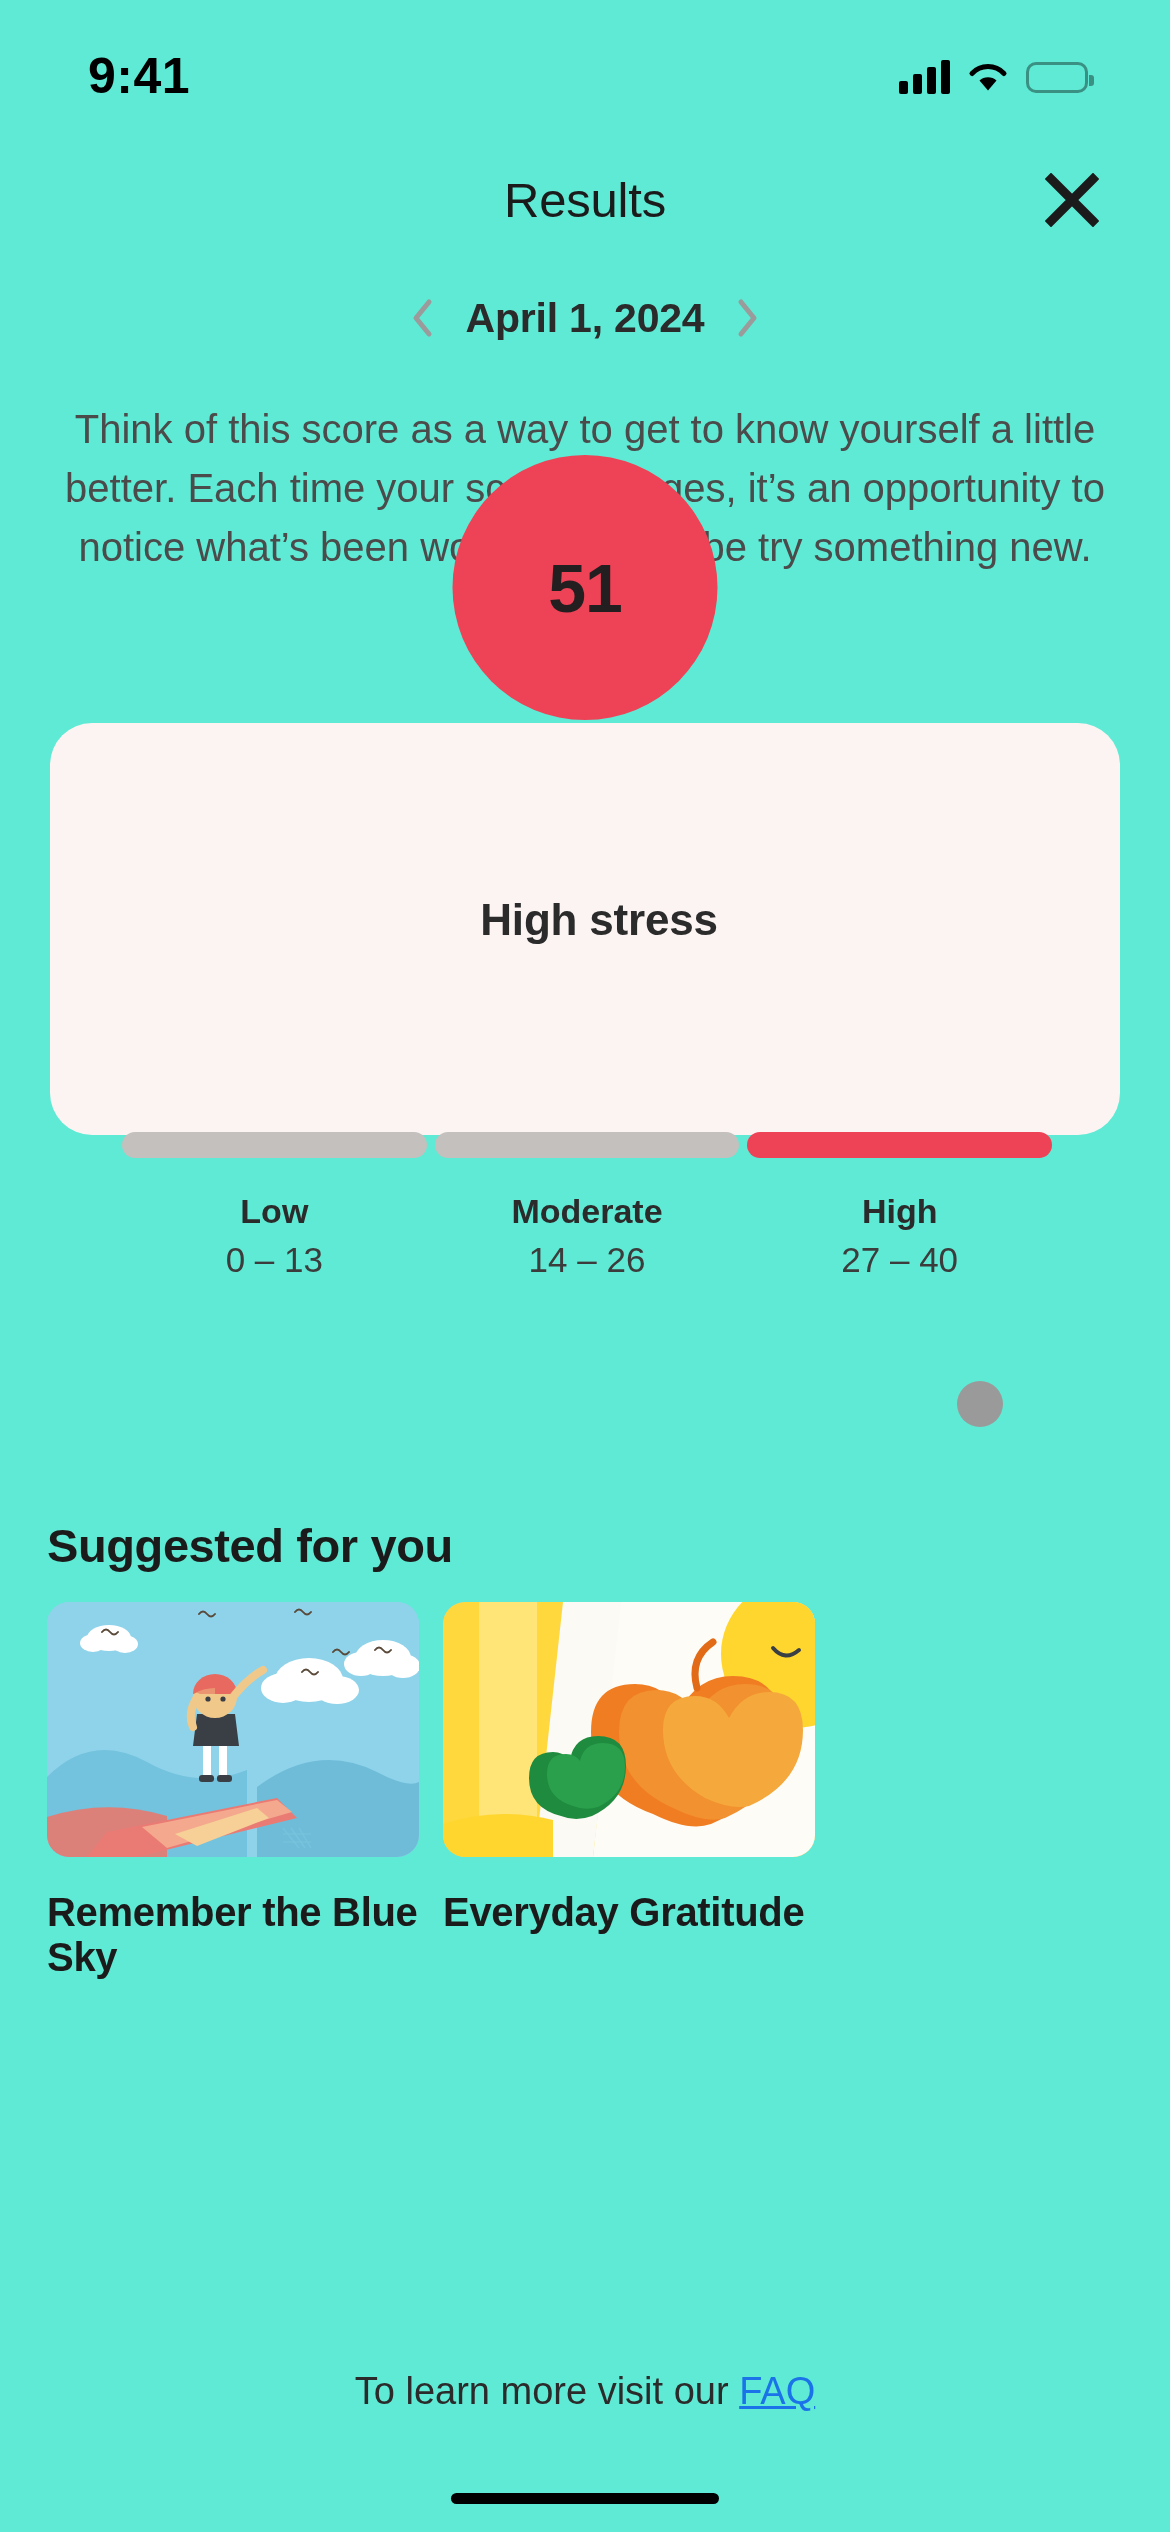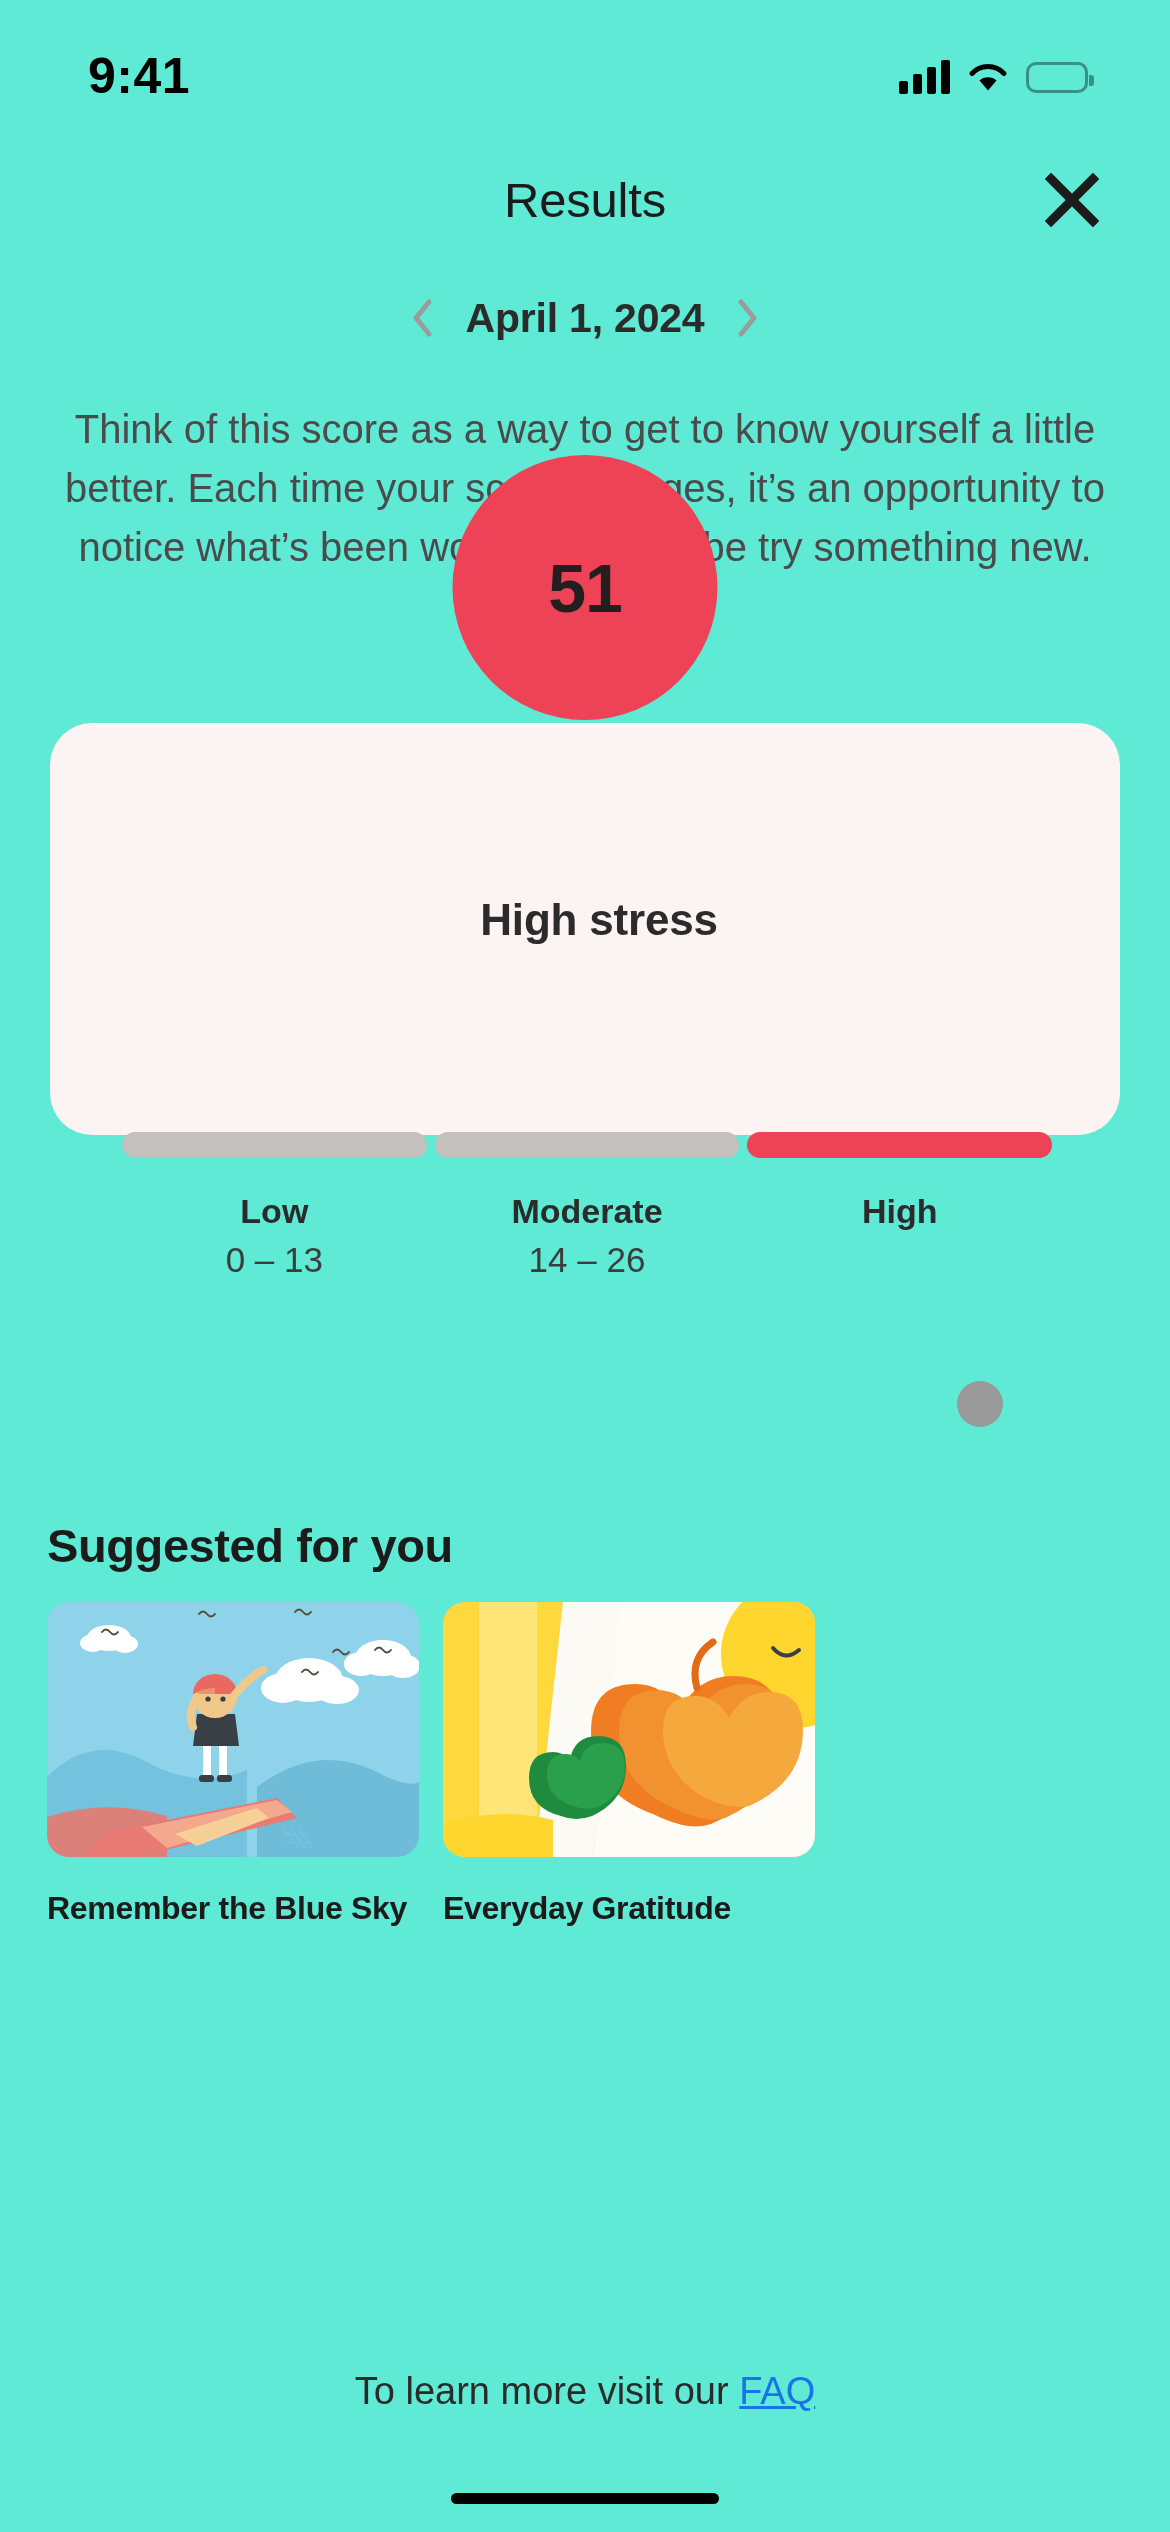--- a/index.html
+++ b/index.html
@@ -234,21 +234,21 @@
     width: 372px;
     height: 255px;
     border-radius: 22px;
     overflow: hidden;
     position: relative;
     background: #8fd3ea;
   }
   .sug-thumb svg { display: block; width: 100%; height: 100%; }
   .sug-label {
     margin-top: 33px;
-    font-size: 32px;
+    font-size: 40px;
     font-weight: 700;
     color: #1b1b1b;
     letter-spacing: -0.3px;
   }
 
   
   .footer {
     position: absolute;
     top: 2370px;
     left: 0; right: 0;
@@ -340,20 +340,21 @@
     <div class="meter-label">
       <div class="ml-name">Low</div>
       <div class="ml-range">0 – 13</div>
     </div>
     <div class="meter-label">
       <div class="ml-name">Moderate</div>
       <div class="ml-range">14 – 26</div>
     </div>
     <div class="meter-label">
       <div class="ml-name">High</div>
+      <div class="ml-range">27 – 40</div>
     </div>
   </div>
 
   <div class="card-dot"></div>
 
   <div class="sug-title">Suggested for you</div>
 
   <div class="sug-row">
 
     <div class="sug-card">

